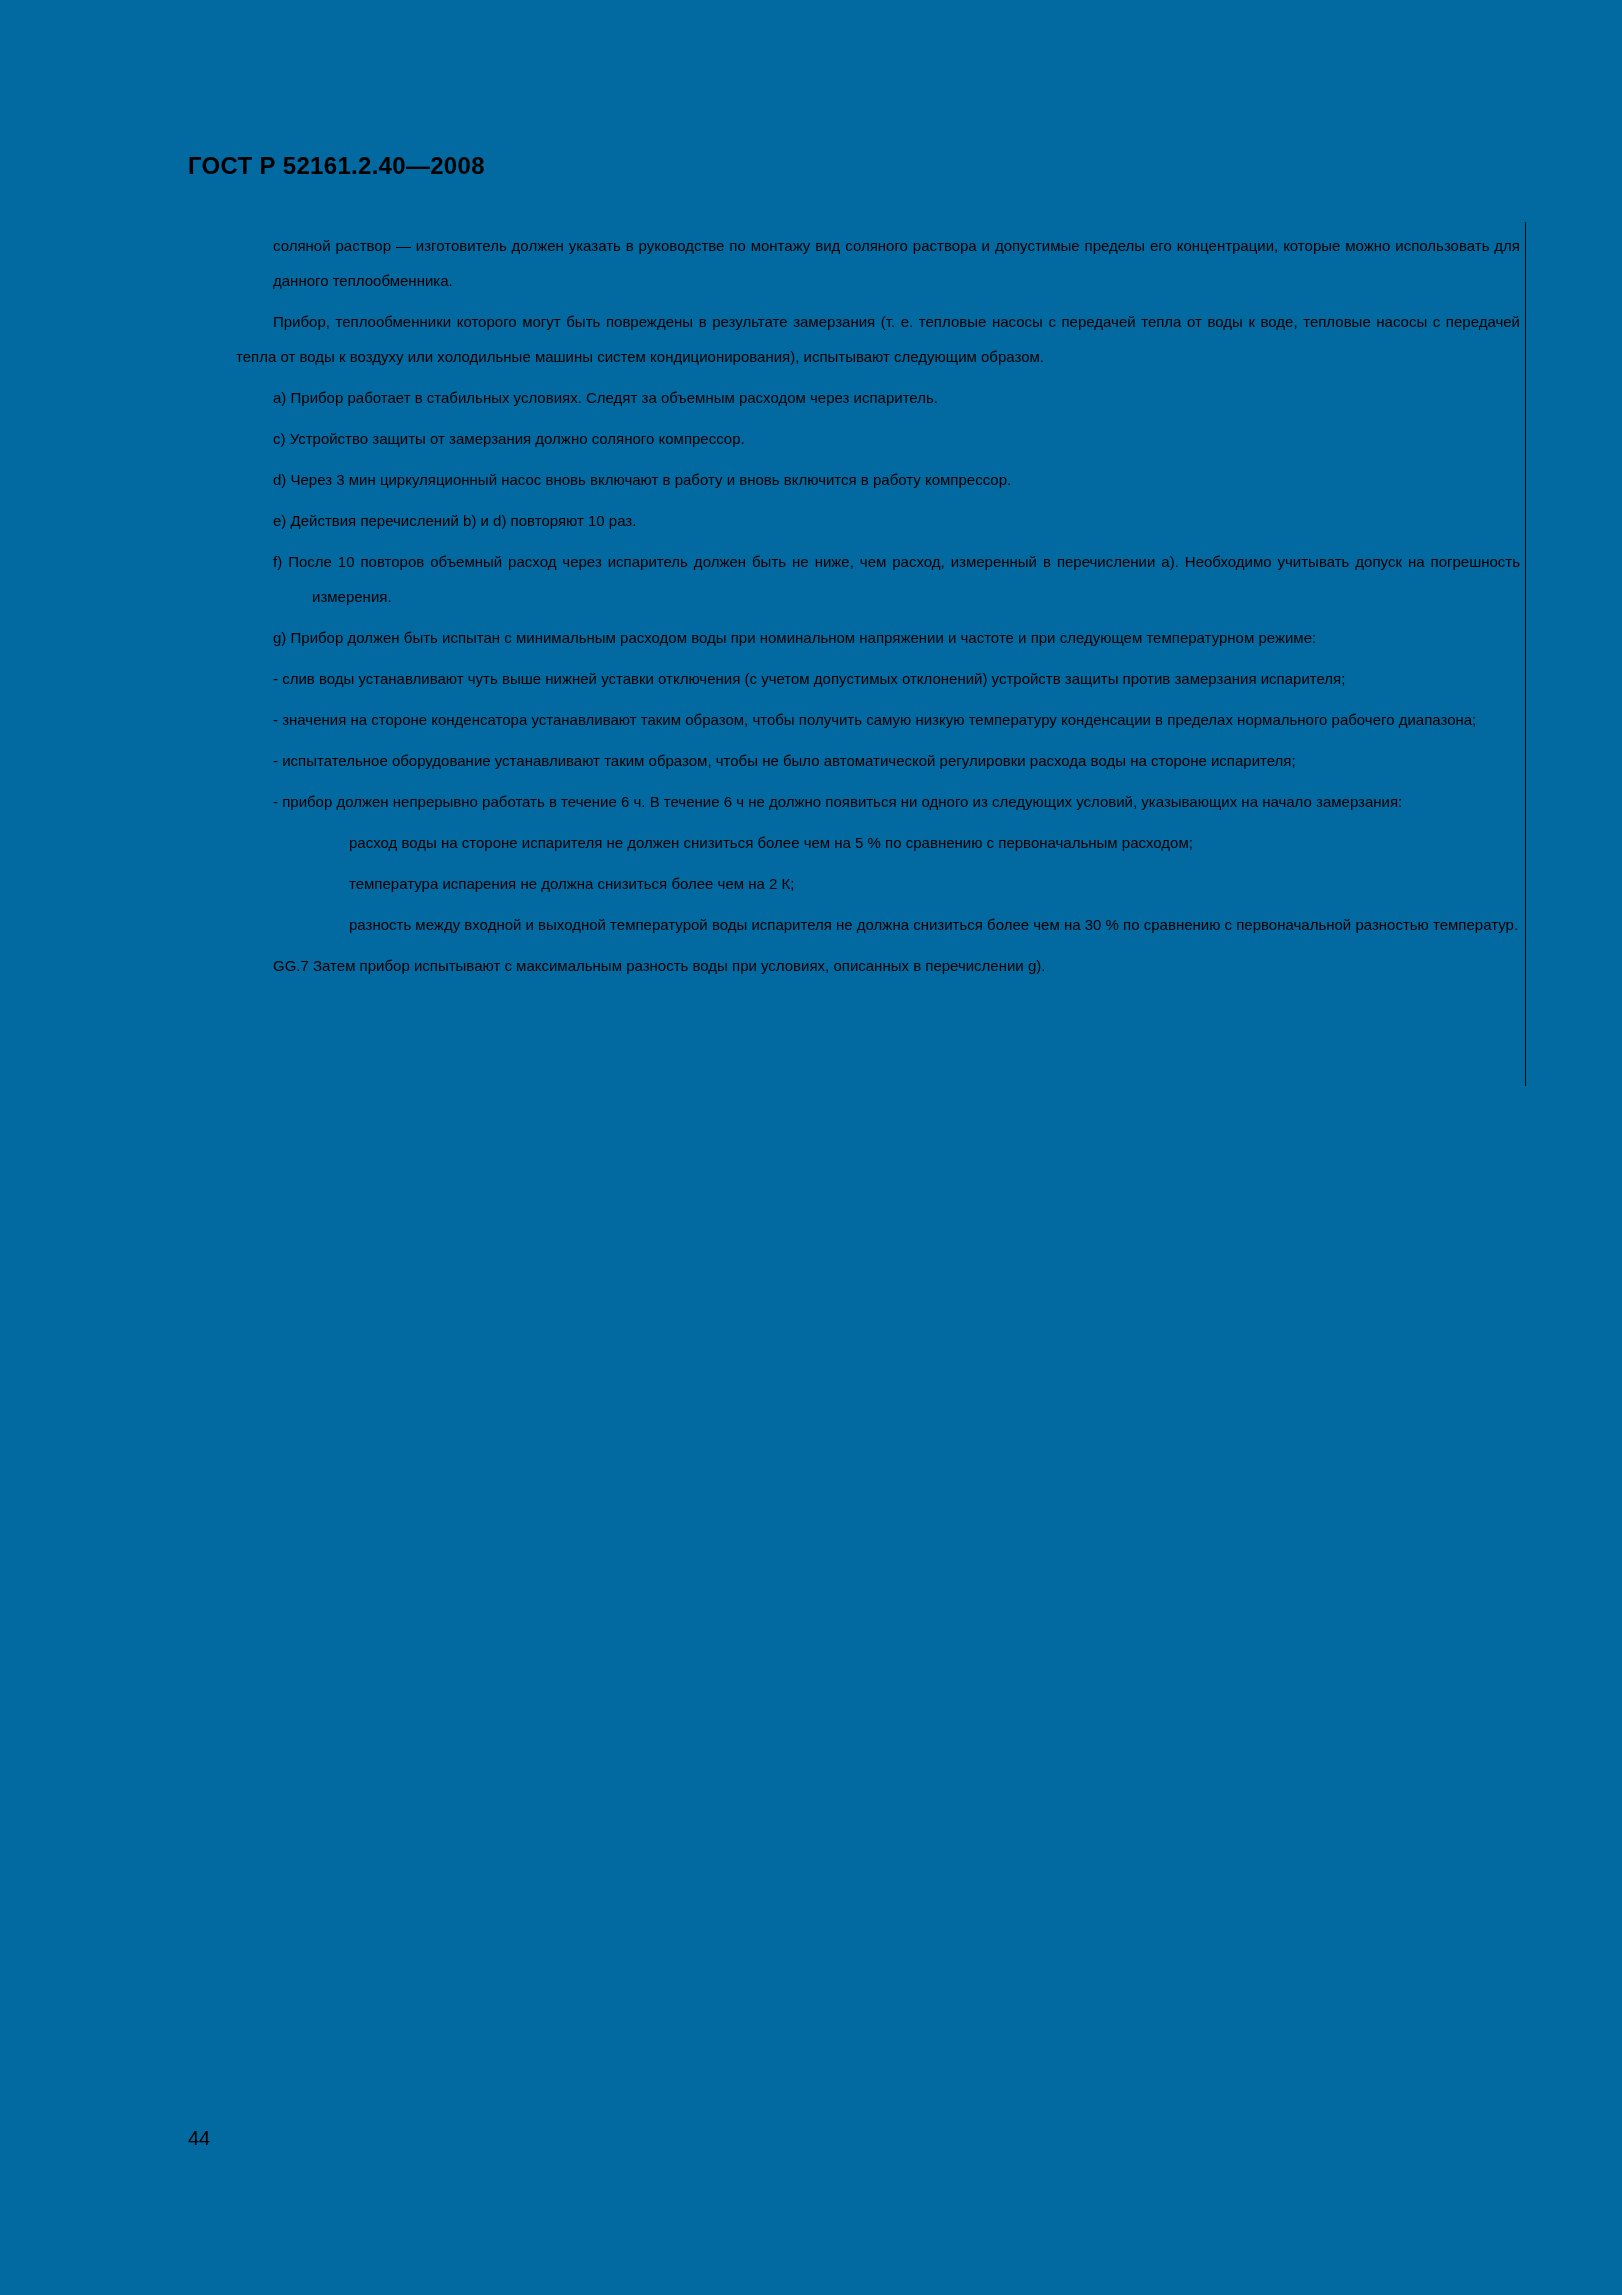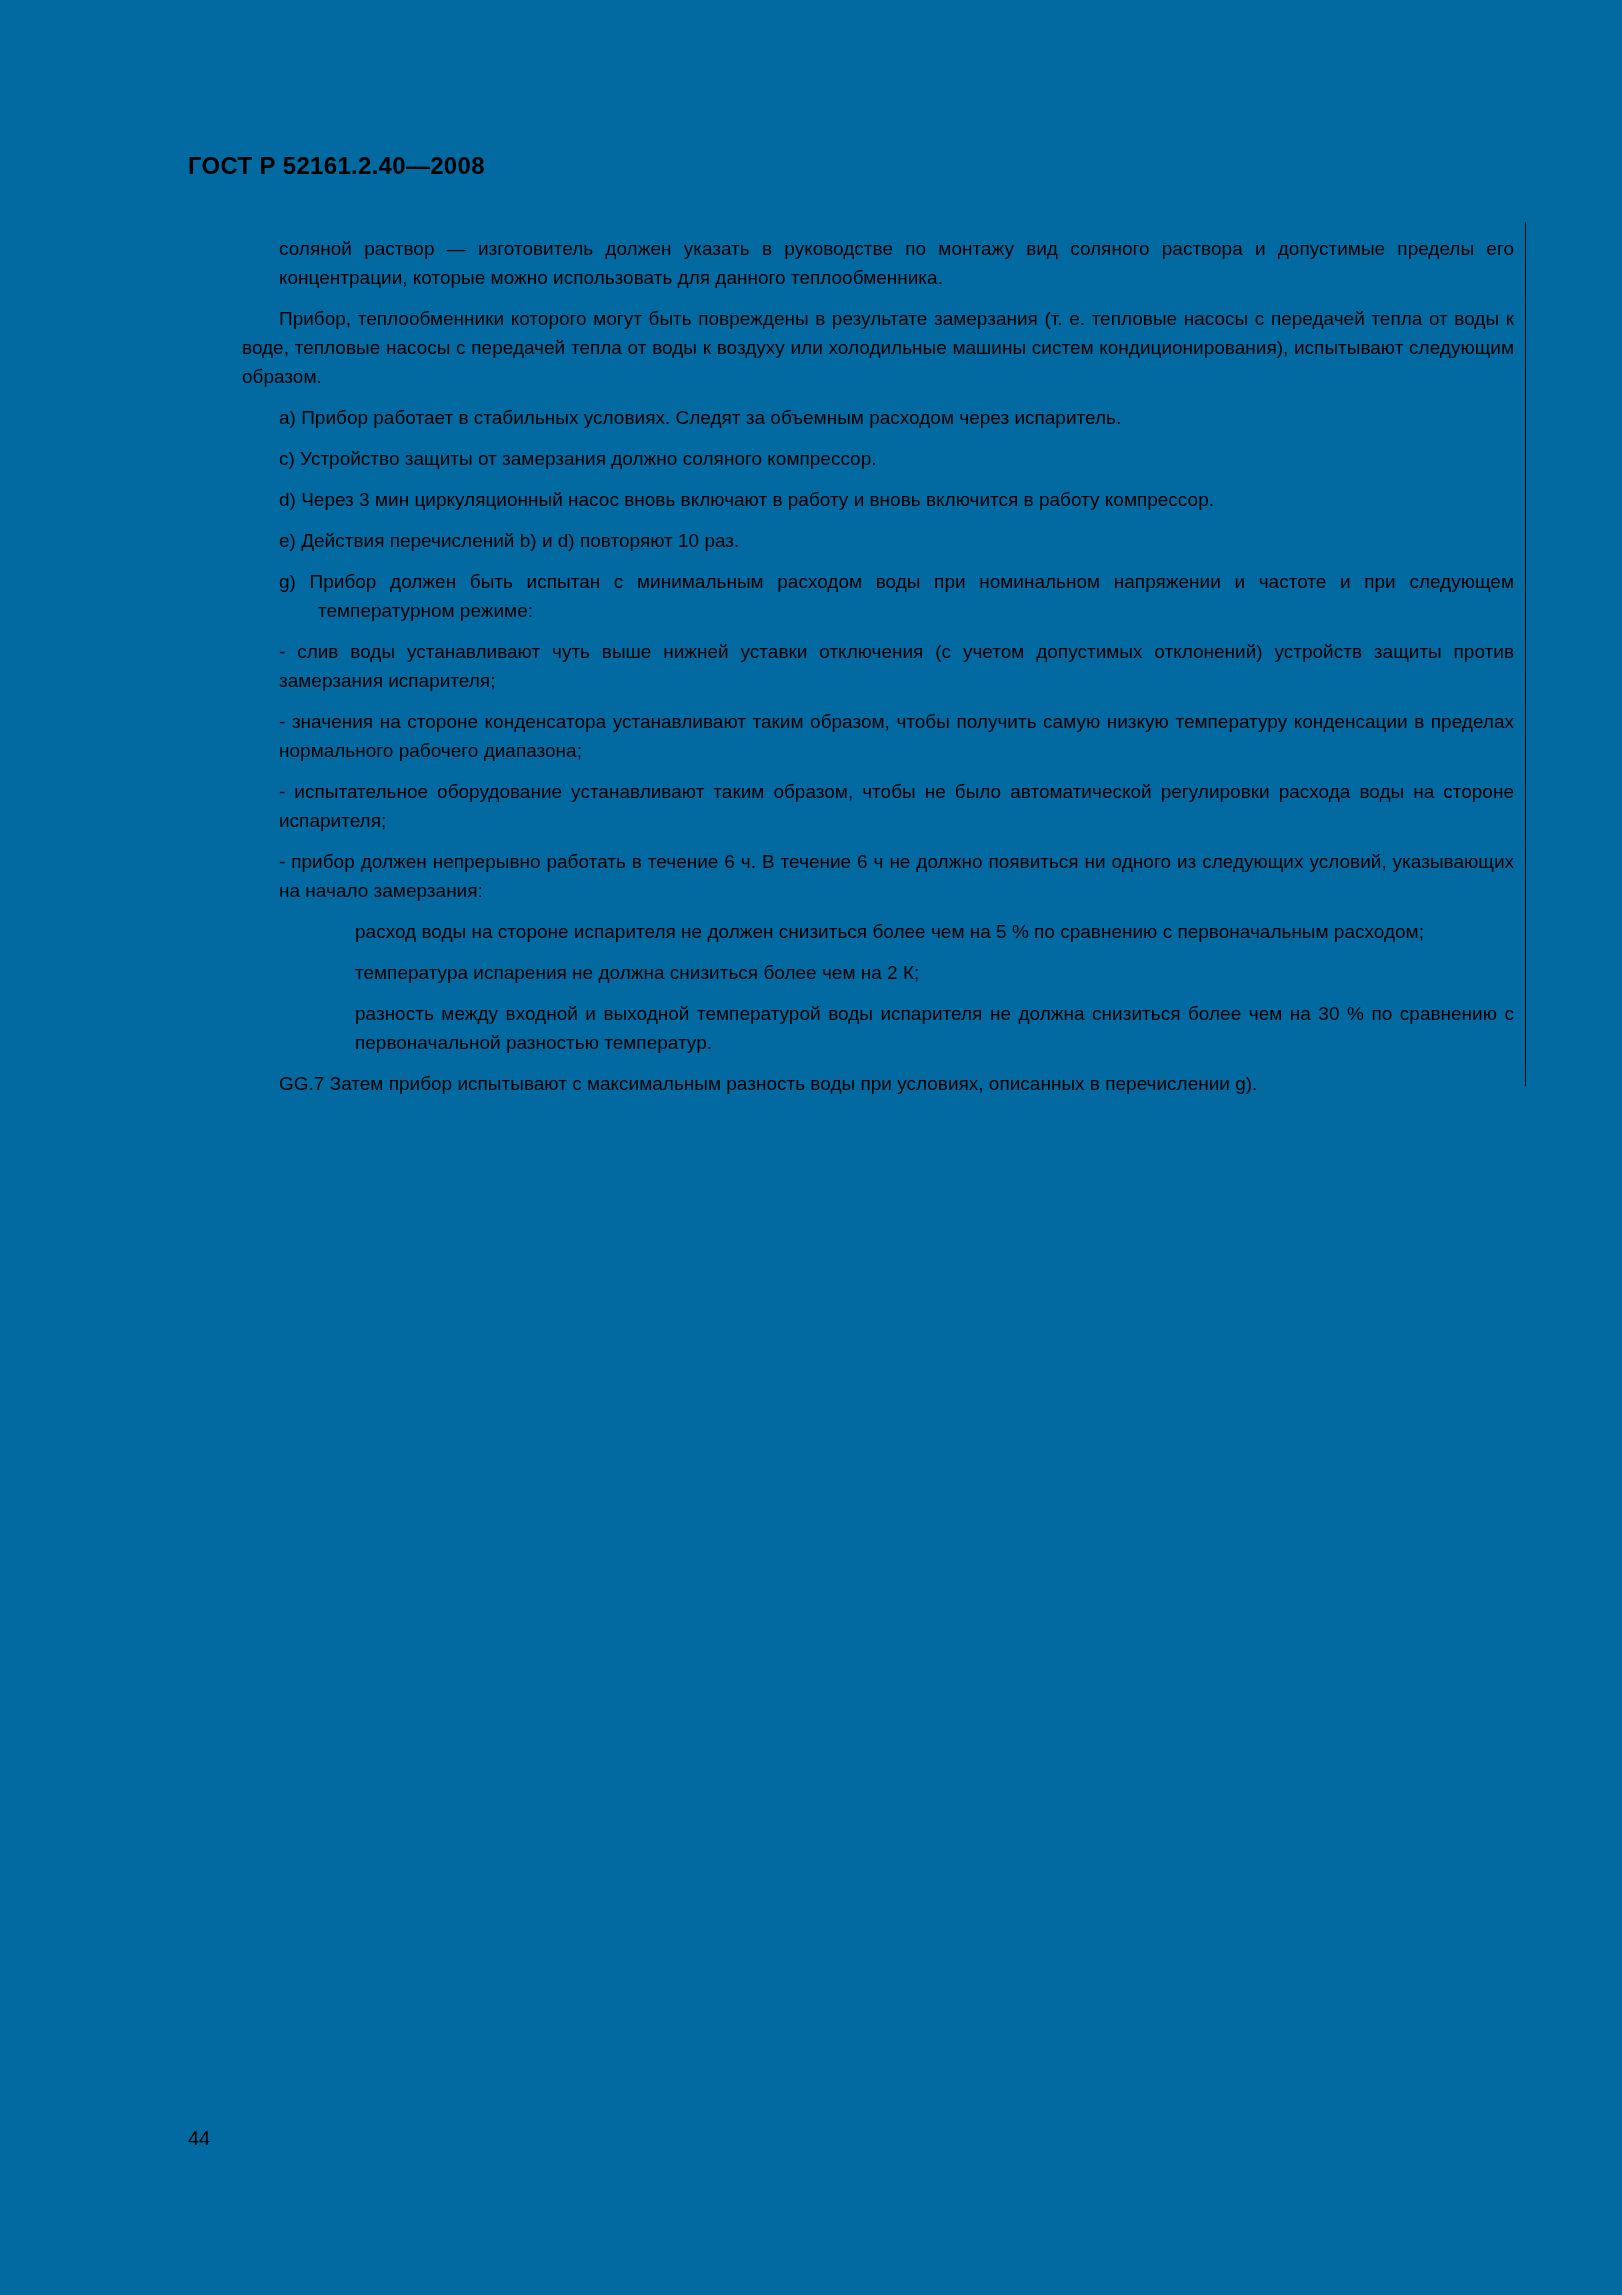--- a/index.html
+++ b/index.html
@@ -32,23 +32,23 @@
   }
   .right-rule {
     position: absolute;
     top: 222px;
     left: 1525px;
     width: 1.3px;
     height: 864px;
     background: #000000;
   }
   p {
-    margin: 12px;
-    font-size: 19px;
-    line-height: 29px;
+    margin: 6px;
+    font-size: 15px;
+    line-height: 35px;
     text-align: justify;
     text-justify: inter-word;
   }
   .indent-first {
     text-indent: 37px;
   }
   .hang-item {
     padding-left: 76px;
     text-indent: -39px;
   }
@@ -79,20 +79,21 @@
   <div class="content">
 
     <p class="hang-dash">соляной раствор — изготовитель должен указать в руководстве по монтажу вид соляного раствора и допустимые пределы его концентрации, которые можно использовать для данного теплообменника.</p>
 
     <p class="indent-first">Прибор, теплообменники которого могут быть повреждены в результате замерзания (т. е. тепловые насосы с передачей тепла от воды к воде, тепловые насосы с передачей тепла от воды к воздуху или холодильные машины систем кондиционирования), испытывают следующим образом.</p>
 
     <p class="hang-item">a)  Прибор работает в стабильных условиях. Следят за объемным расходом через испаритель.</p>
     <p class="hang-item">c)  Устройство защиты от замерзания должно соляного компрессор.</p>
     <p class="hang-item">d)  Через 3 мин циркуляционный насос вновь включают в работу и вновь включится в работу компрессор.</p>
     <p class="hang-item">e)  Действия перечислений b) и d) повторяют 10 раз.</p>
+    <p class="hang-item">f)  После 10 повторов объемный расход через испаритель должен быть не ниже, чем расход, измеренный в перечислении a). Необходимо учитывать допуск на погрешность измерения.</p>
     <p class="hang-item">g)  Прибор должен быть испытан с минимальным расходом воды при номинальном напряжении и частоте и при следующем температурном режиме:</p>
 
     <p class="hang-dash">-  слив воды устанавливают чуть выше нижней уставки отключения (с учетом допустимых отклонений) устройств защиты против замерзания испарителя;</p>
     <p class="hang-dash">-  значения на стороне конденсатора устанавливают таким образом, чтобы получить самую низкую температуру конденсации в пределах нормального рабочего диапазона;</p>
     <p class="hang-dash">-  испытательное оборудование устанавливают таким образом, чтобы не было автоматической регулировки расхода воды на стороне испарителя;</p>
     <p class="hang-dash">-  прибор должен непрерывно работать в течение 6 ч. В течение 6 ч не должно появиться ни одного из следующих условий, указывающих на начало замерзания:</p>
 
     <p class="sub-block">расход воды на стороне испарителя не должен снизиться более чем на 5 % по сравнению с первоначальным расходом;</p>
     <p class="sub-block">температура испарения не должна снизиться более чем на 2 К;</p>
     <p class="sub-block">разность между входной и выходной температурой воды испарителя не должна снизиться более чем на 30 % по сравнению с первоначальной разностью температур.</p>

